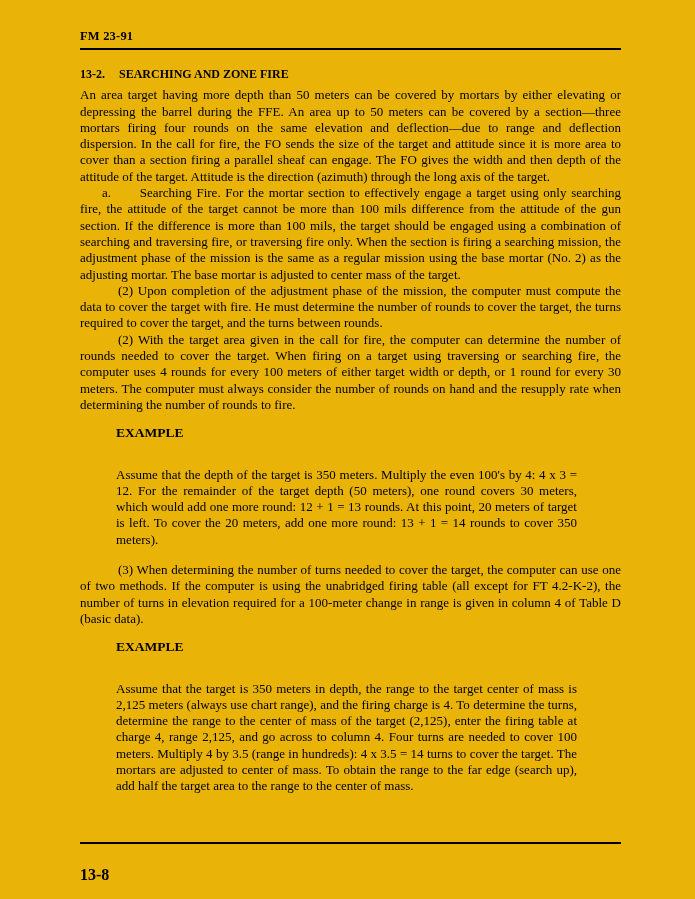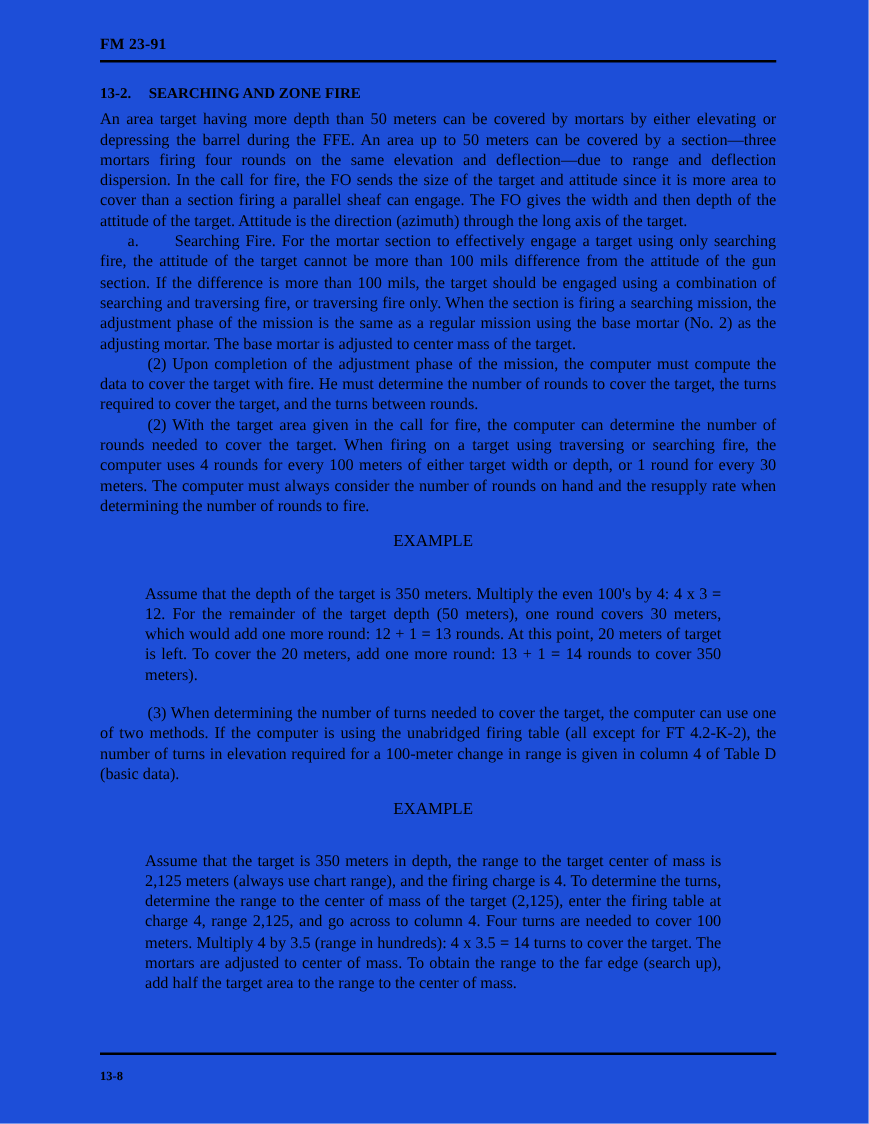--- a/index.html
+++ b/index.html
@@ -1,21 +1,21 @@
 <!DOCTYPE html>
 <html><head>
 <meta charset="utf-8">
 <style>
   * { margin: 0; padding: 0; box-sizing: border-box; }
   html, body { background: #ffffff; }
   .page {
     position: relative;
     width: 695px;
     height: 899px;
-    background: #1d4ed8;
+    background: #eab308;
     color: #000000;
     font-family: "Liberation Serif", serif;
     overflow: hidden;
   }
   .page-header {
     position: absolute;
     top: 26px;
     left: 80px;
     width: 541px;
   }
@@ -47,44 +47,44 @@
     text-align: justify;
     margin: 0;
   }
   .para.indent-a { text-indent: 22px; }
   .para.indent-num { text-indent: 38px; }
   .para-a-title { font-weight: normal; margin-left: 24px; }
   .example {
     margin: 12px 44px 14px 36px;
   }
   .example-heading {
-    text-align: center;
-    font-weight: normal;
+    text-align: left;
+    font-weight: bold;
     font-size: 13.5px;
     margin-bottom: 5px;
   }
   .example-text {
     text-align: justify;
     margin-top: 25px;
   }
   .page-footer {
     position: absolute;
     top: 842px;
     left: 80px;
     width: 541px;
   }
   .footer-rule {
     border-top: 2px solid #000000;
     height: 0;
   }
   .page-number {
     display: inline-block;
-    margin-top: 12px;
+    margin-top: 22px;
     font-weight: bold;
-    font-size: 10px;
+    font-size: 16px;
   }
 </style>
 </head>
 <body>
 
 <div class="page">
 
   <header class="page-header">
     <span class="doc-id">FM 23-91</span>
     <div class="header-rule"></div>

